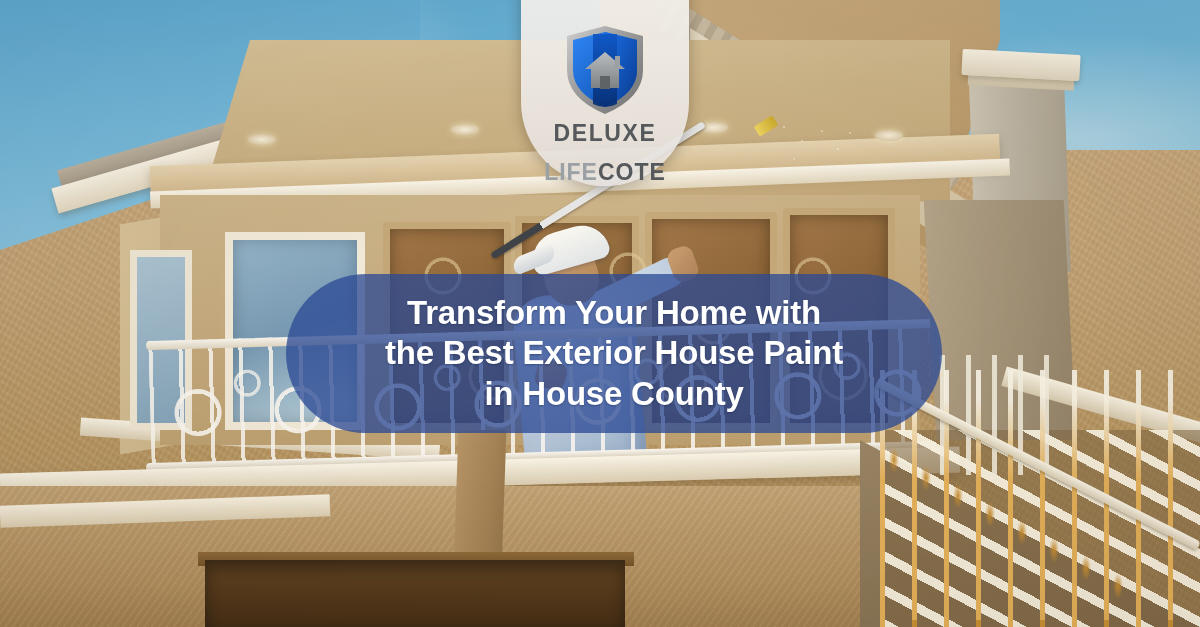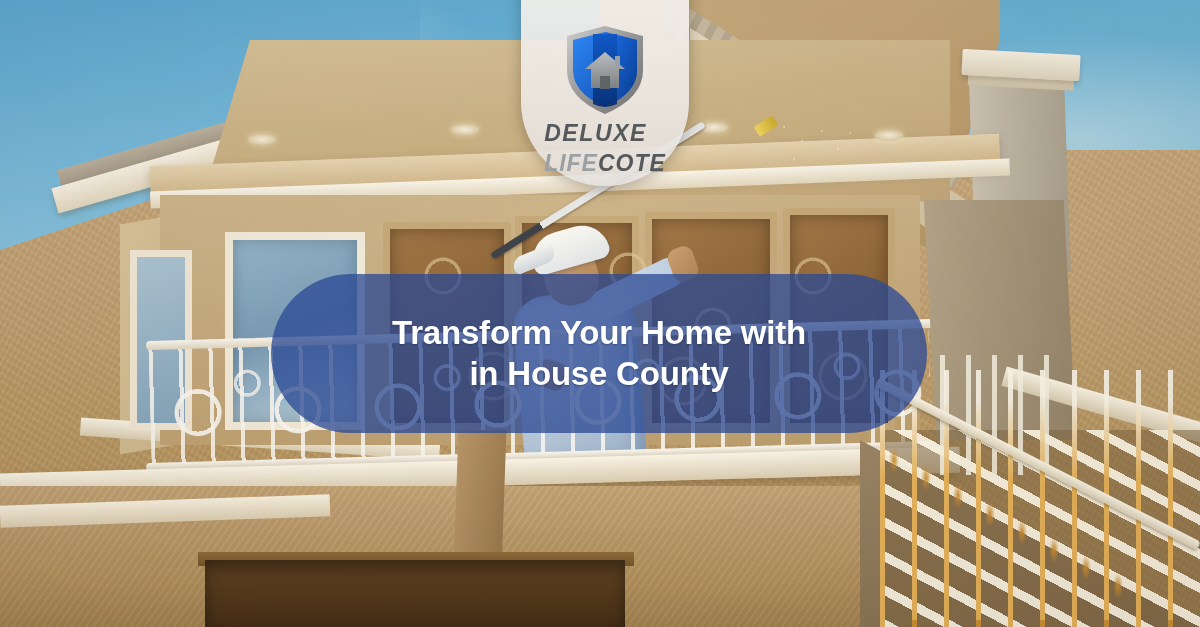--- a/index.html
+++ b/index.html
@@ -384,35 +384,35 @@
   
   .logo-badge{
     position:absolute; left:521px; top:-12px; width:168px; height:198px;
     background:linear-gradient(180deg, rgba(244,241,236,.93) 0%, rgba(236,232,228,.90) 60%, rgba(228,224,221,.88) 100%);
     border-radius:0 0 84px 84px;
     box-shadow:0 3px 14px rgba(40,25,10,.30);
     display:flex; flex-direction:column; align-items:center;
     padding-top:36px;
   }
   .shield-wrap{ width:84px; height:92px; }
-  .logo-wordmark{ margin-top:6px; text-align:left; line-height:1;font-style:italic; }
+  .logo-wordmark{ margin-top:6px; text-align:center; line-height:1; }
   .wm-top{
     font-size:23px; font-weight:bold; letter-spacing:1.6px;
     color:#55595c; font-family:"Liberation Sans", sans-serif;
   }
   .wm-bot{
     font-size:23px; font-weight:bold; letter-spacing:1.0px;
-    margin-top:7px; font-family:"Liberation Sans", sans-serif;
+    margin-top:16px; font-family:"Liberation Sans", sans-serif;
   }
   .wm-life{ color:#9aa0a4; }
   .wm-cote{ color:#55595c; }
 
   
   .headline-pill{
-    position:absolute; left:271px; top:274px; width:656px; height:159px;
+    position:absolute; left:286px; top:274px; width:656px; height:159px;
     background:rgba(43,74,148,0.76);
     border-radius:80px;
     display:flex; align-items:center; justify-content:center;
   }
   .headline{
     color:#ffffff;
     font-family:"Liberation Sans", sans-serif;
     font-weight:bold;
     font-size:33px;
     line-height:1.22;
@@ -544,17 +544,18 @@
     </div>
     <div class="logo-wordmark">
       <div class="wm-top">DELUXE</div>
       <div class="wm-bot"><span class="wm-life">LIFE</span><span class="wm-cote">COTE</span></div>
     </div>
   </div>
 
   <div class="headline-pill">
     <h1 class="headline">
       <span class="ln">Transform Your Home with</span>
+      <span class="ln">the Best Exterior House Paint</span>
       <span class="ln">in House County</span>
     </h1>
   </div>
 
 </div>
 
 </body></html>

